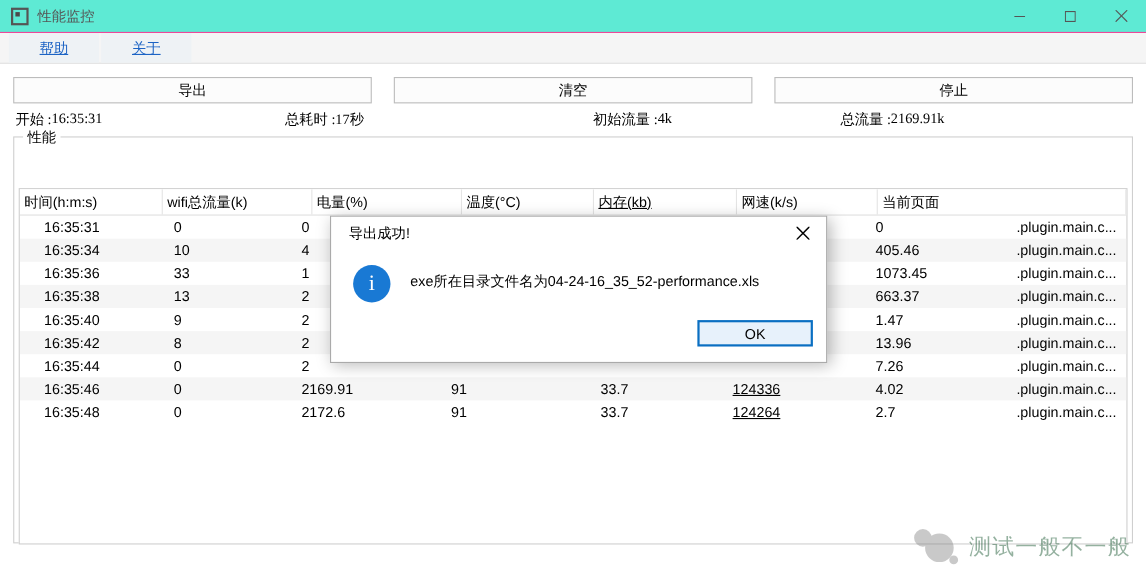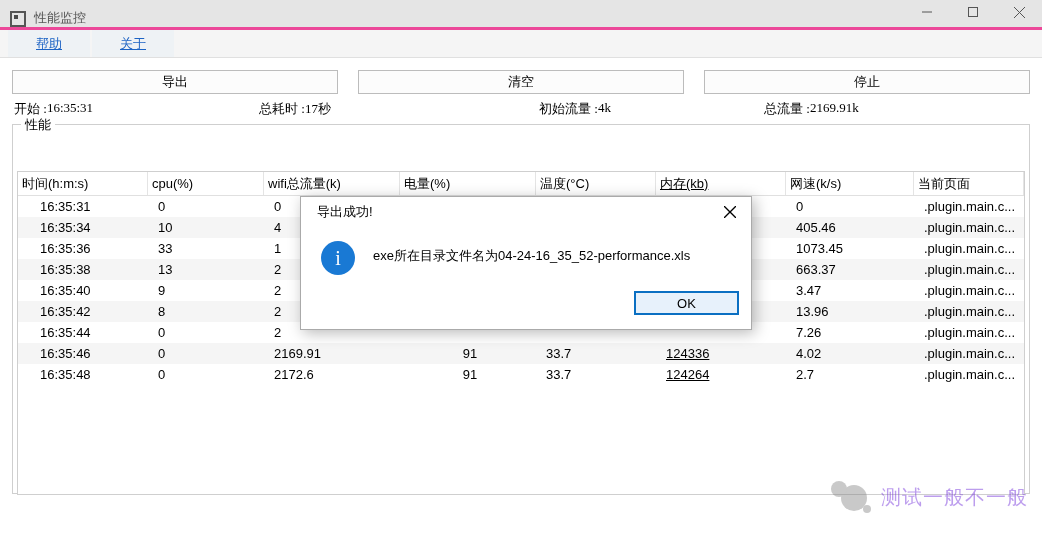--- a/index.html
+++ b/index.html
@@ -12,23 +12,23 @@
     width: 1042px;
     height: 533px;
     overflow: hidden;
     position: relative;
   }
 
   
   .titlebar {
     height: 30px;
     display: flex;
-    align-items: flex-end;
-    background: #e5e5e5;
-    border-bottom: 3px solid #ec4899;
+    align-items: center;
+    background: #5eead4;
+    border-bottom: 1px solid #ec4899;
   }
   .titlebar .app-icon {
     width: 16px; height: 16px;
     margin: 0 8px 0 10px;
     display: inline-block;
     border: 2px solid #555;
     position: relative;
   }
   .titlebar .app-icon::after{
     content:"";
@@ -149,21 +149,21 @@
   }
   .trow.alt { background: #f5f5f5; }
   .td {
     padding: 0 6px 0 10px;
     white-space: nowrap;
     overflow: hidden;
   }
   .c0{ width:130px; }
   .c1{ width:116px; }
   .c2{ width:136px; }
-  .c3{ width:136px;text-align:center; }
+  .c3{ width:136px; }
   .c4{ width:120px; }
   .c5{ width:130px;text-decoration:underline; }
   .c6{ width:128px; }
   .c7{ flex:1; }
 
   .td.c0 { padding-left: 22px; }
 
   
   .modal {
     position: absolute;
@@ -216,21 +216,21 @@
     font-size: 13px;
   }
 
   
   .watermark {
     position: absolute;
     right: 14px; bottom: 22px;
     display: flex; align-items: center;
     opacity: 0.45;
     font-size: 20px;
-    color: #6d28d9;
+    color: #14532d;
     letter-spacing: 1px;
     pointer-events: none;
   }
   .watermark .wm-icon{
     width:26px;height:26px;border-radius:50%;
     background:#888; margin-right:14px;
     position:relative;
   }
   .watermark .wm-icon::before,
   .watermark .wm-icon::after{
@@ -296,21 +296,20 @@
       <span>2169.91k</span>
     </div>
   </div>
 
   <div class="perf-group">
     <div class="perf-legend">性能</div>
 
     <div class="tbl">
       <div class="thead">
         <div class="th c0">时间(h:m:s)</div>
-        <div class="th c1">cpu(%)</div>
         <div class="th c2">wifi总流量(k)</div>
         <div class="th c3">电量(%)</div>
         <div class="th c4">温度(°C)</div>
         <div class="th c5">内存(kb)</div>
         <div class="th c6">网速(k/s)</div>
         <div class="th c7">当前页面</div>
       </div>
       <div id="tbody">
           <div class="trow">
             <div class="td c0">16:35:31</div>
@@ -352,21 +351,21 @@
             <div class="td c6">663.37</div>
             <div class="td c7">.plugin.main.c...</div>
           </div>
           <div class="trow">
             <div class="td c0">16:35:40</div>
             <div class="td c1">9</div>
             <div class="td c2">2</div>
             <div class="td c3"></div>
             <div class="td c4"></div>
             <div class="td c5"></div>
-            <div class="td c6">3.47</div>
+            <div class="td c6">1.47</div>
             <div class="td c7">.plugin.main.c...</div>
           </div>
           <div class="trow alt">
             <div class="td c0">16:35:42</div>
             <div class="td c1">8</div>
             <div class="td c2">2</div>
             <div class="td c3"></div>
             <div class="td c4"></div>
             <div class="td c5"></div>
             <div class="td c6">13.96</div>

